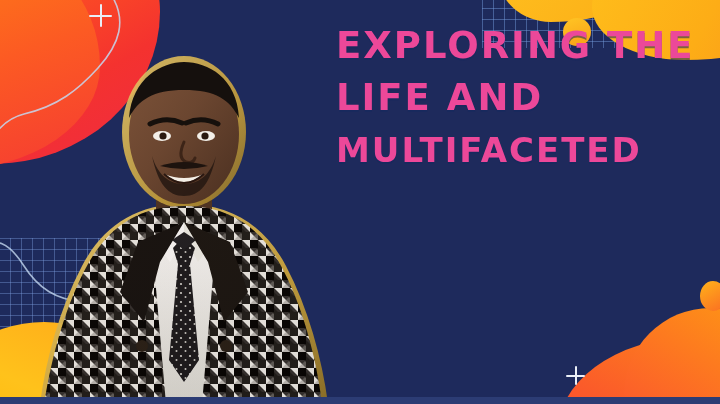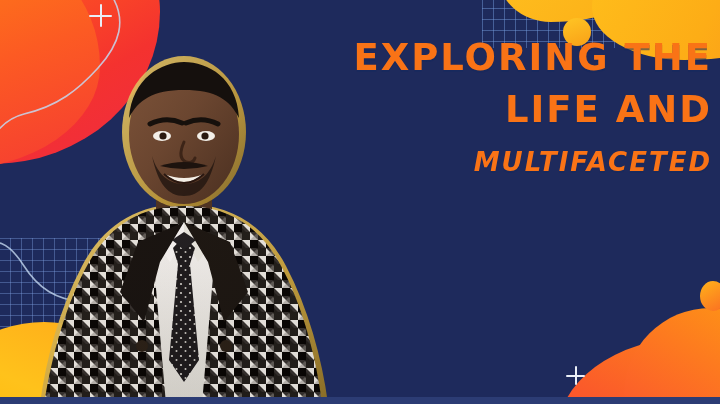--- a/index.html
+++ b/index.html
@@ -102,33 +102,33 @@
     background:#2c3c74;
   }
 
   
   .portrait{
     position:absolute;left:34px;top:56px;width:300px;height:348px;
   }
 
   
   .headline{
-    position:absolute;left:336px;top:32px;width:376px;
-    text-align:right;
-    color:#f97316;
+    position:absolute;left:336px;top:20px;width:376px;
+    text-align:left;
+    color:#ec4899;
     font-family:"DejaVu Sans",sans-serif;
     font-weight:700;
     font-size:37px;
     line-height:52px;
     letter-spacing:2px;
     text-transform:uppercase;
     text-shadow:0 2px 0 rgba(20,40,95,.55);
   }
   .headline .ln{display:block;white-space:nowrap;}
-  .headline .ln.sm{font-size:26px;font-style:italic;}
+  .headline .ln.sm{font-size:34px;}
 </style>
 </head>
 <body>
 
 <div class="canvas">
 
   <div class="deco grid-tr"></div>
   <div class="deco grid-bl"></div>
 
   <div class="deco blob-tl"></div>

